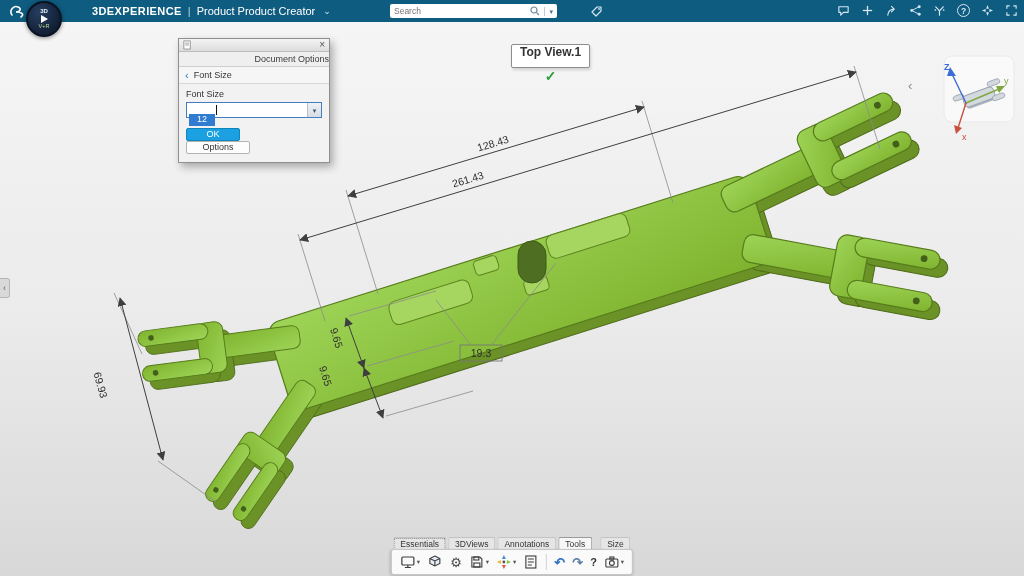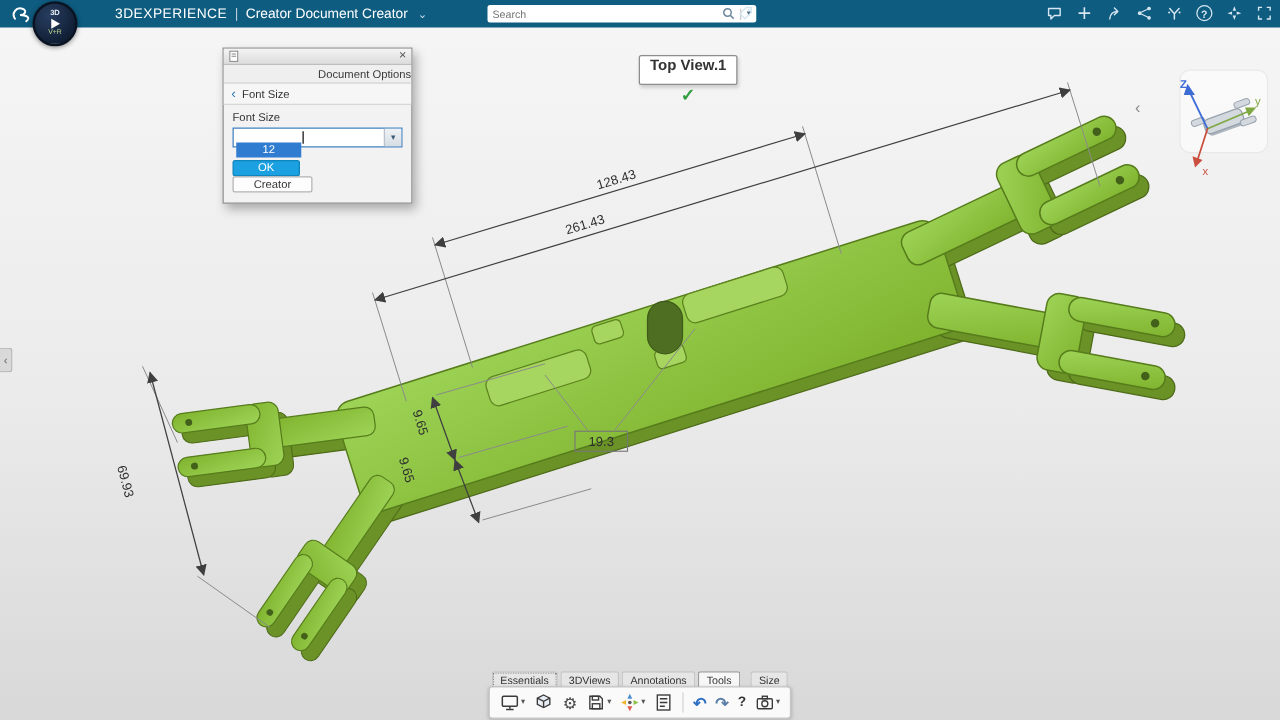--- a/index.html
+++ b/index.html
@@ -8,24 +8,24 @@
   .stage { position:absolute; inset:0; width:1024px; height:576px; background:linear-gradient(180deg,#f6f6f6 0%,#ebebeb 55%,#d8d8d8 100%); }
 
   
   svg.scene { position:absolute; left:0; top:0; z-index:1; font-family:inherit; }
   svg text { font-family:"Liberation Sans", sans-serif; }
 
   
   .topbar { position:absolute; left:0; top:0; width:1024px; height:22px; background:#0e5c80; z-index:30; display:flex; align-items:center; color:#fff; }
   .logo { margin-left:8px; flex:0 0 auto; }
   .brand { margin-left:62px; display:flex; align-items:center; gap:6px; font-size:11px; white-space:nowrap; }
-  .brand .b1 { font-weight:normal; letter-spacing:.4px;text-align:right; }
+  .brand .b1 { font-weight:bold; letter-spacing:.4px;text-align:right; }
   .brand .sep { opacity:.7; }
   .brand .chev { font-size:9px; margin-left:2px; color:#cfe3ef; }
-  .search { position:absolute; left:390px; top:4px; width:215px; height:14px; background:#fff; border-radius:2px; display:flex; align-items:center; padding:0 4px; gap:4px; }
+  .search { position:absolute; left:390px; top:4px; width:167px; height:14px; background:#fff; border-radius:2px; display:flex; align-items:center; padding:0 4px; gap:4px; }
   .search input { flex:1; border:0; outline:none; font-size:8.5px; color:#444; background:transparent; min-width:0; }
   .search .vdiv { width:1px; height:9px; background:#c9c9c9; }
   .search .sdd { font-size:7px; color:#51708a; line-height:1; }
   .tagwrap { position:absolute; left:590px; top:4px; }
   .right-icons { position:absolute; right:6px; top:4px; display:flex; align-items:center; gap:11px; }
   .right-icons svg { display:block; }
   .hlp { width:13px; height:13px; border:1.2px solid #d7e7f2; border-radius:50%; font-size:8.5px; color:#d7e7f2; display:flex; align-items:center; justify-content:center; font-weight:bold; }
 
   
   .compass { position:absolute; left:26px; top:1px; width:36px; height:36px; border-radius:50%; background:radial-gradient(circle at 35% 30%, #273d60, #101e33 75%); border:2px solid #0a1322; z-index:40; box-shadow:0 1px 4px rgba(0,0,0,.45); display:flex; flex-direction:column; align-items:center; justify-content:center; color:#e8f1fa; }
@@ -36,21 +36,21 @@
   
   .dialog { position:absolute; left:178px; top:38px; width:152px; background:#f2f2f2; border:1px solid #8f8f8f; box-shadow:3px 4px 8px rgba(0,0,0,.3); z-index:50; font-size:9px; color:#333; }
   .dlg-title { height:13px; background:linear-gradient(#f4f4f4,#dcdcdc); border-bottom:1px solid #bdbdbd; display:flex; align-items:center; padding:0 4px; }
   .dlg-title svg { display:block; }
   .dlg-close { margin-left:auto; font-size:10px; line-height:1; color:#555; cursor:default; }
   .dlg-section { height:15px; line-height:15px; padding-left:6px; border-bottom:1px solid #cdcdcd; background:#efefef; color:#3a3a3a;text-align:right; }
   .dlg-back { height:17px; display:flex; align-items:center; gap:5px; padding-left:6px; background:#f6f6f6; border-bottom:1px solid #d7d7d7; }
   .dlg-back .bk { color:#2a78b8; font-size:11px; line-height:1; }
   .dlg-label { margin:5px 7px 3px; color:#333; }
   .combo { margin:0 7px; height:16px; background:#fff; border:1px solid #3f7fbf; display:flex; align-items:center; padding-left:2px; position:relative; }
-  .combo .sel { background:#2f7cd0; color:#fff; padding:1px 21px; font-size:9px; line-height:1.1;margin-top:20px; }
+  .combo .sel { background:#2f7cd0; color:#fff; padding:1px 8px; font-size:9px; line-height:1.1;margin-top:20px; }
   .combo .caret { width:1px; height:10px; background:#111; margin-left:1px; }
   .combo-btn { position:absolute; right:0; top:0; bottom:0; width:14px; background:linear-gradient(#eef2f6,#d7dde4); border-left:1px solid #b9c2cc; display:flex; align-items:center; justify-content:center; }
   .combo-btn .cdd { font-size:7px; color:#3c5а74; color:#3c5a74; line-height:1; }
   .dlg-btns { display:flex; justify-content:space-between; margin:10px 7px 8px;flex-direction:column; }
   .dlg-btns button { font-family:inherit; font-size:9px; height:13px; line-height:11px; border-radius:2px; cursor:default; }
   .dlg-btns .ok { width:54px; background:#1ba1e2; border:1px solid #0f85bd; color:#fff; }
   .dlg-btns .cancel { width:64px; background:#fdfdfd; border:1px solid #b3b3b3; color:#333; }
 
   
   .viewlabel { position:absolute; left:511px; top:44px; height:24px; background:#fff; border:1px solid #8d8d8d; border-radius:2px; box-shadow:1px 2px 3px rgba(0,0,0,.15); display:flex; align-items:center; gap:5px; padding:0 8px; z-index:20;flex-direction:column; }
@@ -184,21 +184,21 @@
     </g>
   </svg>
 
   <div class="topbar">
     <svg class="logo" width="22" height="16" viewBox="0 0 22 16">
       <path d="M4,12 C1,8 5,2 10,4 C14,5.5 12,9 8,9 C13,9 17,11 13,14" stroke="#fff" stroke-width="1.6" fill="none" stroke-linecap="round"></path>
     </svg>
     <div class="brand">
       <span class="b1">3DEXPERIENCE</span>
       <span class="sep">|</span>
-      <span>Creator Document Creator</span>
+      <span>Product Product Creator</span>
       <span class="chev">⌄</span>
     </div>
     <div class="search">
       <input placeholder="Search" style="">
       <svg width="10" height="10" viewBox="0 0 10 10">
         <circle cx="4" cy="4" r="3" fill="none" stroke="#6d889c" stroke-width="1.2"></circle>
         <line x1="6.3" y1="6.3" x2="9" y2="9" stroke="#6d889c" stroke-width="1.2"></line>
       </svg>
       <span class="vdiv"></span>
       <span class="sdd">▾</span>
@@ -270,21 +270,21 @@
     <div class="dlg-label">Font Size</div>
     <div class="combo">
       <span class="sel">12</span>
       <span class="caret"></span>
       <span class="combo-btn">
         <span class="cdd">▾</span>
       </span>
     </div>
     <div class="dlg-btns">
       <button class="ok">OK</button>
-      <button class="cancel">Creator</button>
+      <button class="cancel">Options</button>
     </div>
   </div>
 
   <div class="viewlabel">
     <span class="vl-text">Top View.1</span>
     <svg width="13" height="13" viewBox="0 0 14 14">
       <path d="M3,1.5 H9 L11.5,4 V12.5 H3 Z" fill="#fff" stroke="#666" stroke-width="1"></path>
       <path d="M9,1.5 V4 H11.5" fill="none" stroke="#666" stroke-width="1"></path>
       <line x1="5" y1="7" x2="9.5" y2="7" stroke="#666" stroke-width="0.9"></line>
       <line x1="5" y1="9.5" x2="9.5" y2="9.5" stroke="#666" stroke-width="0.9"></line>

